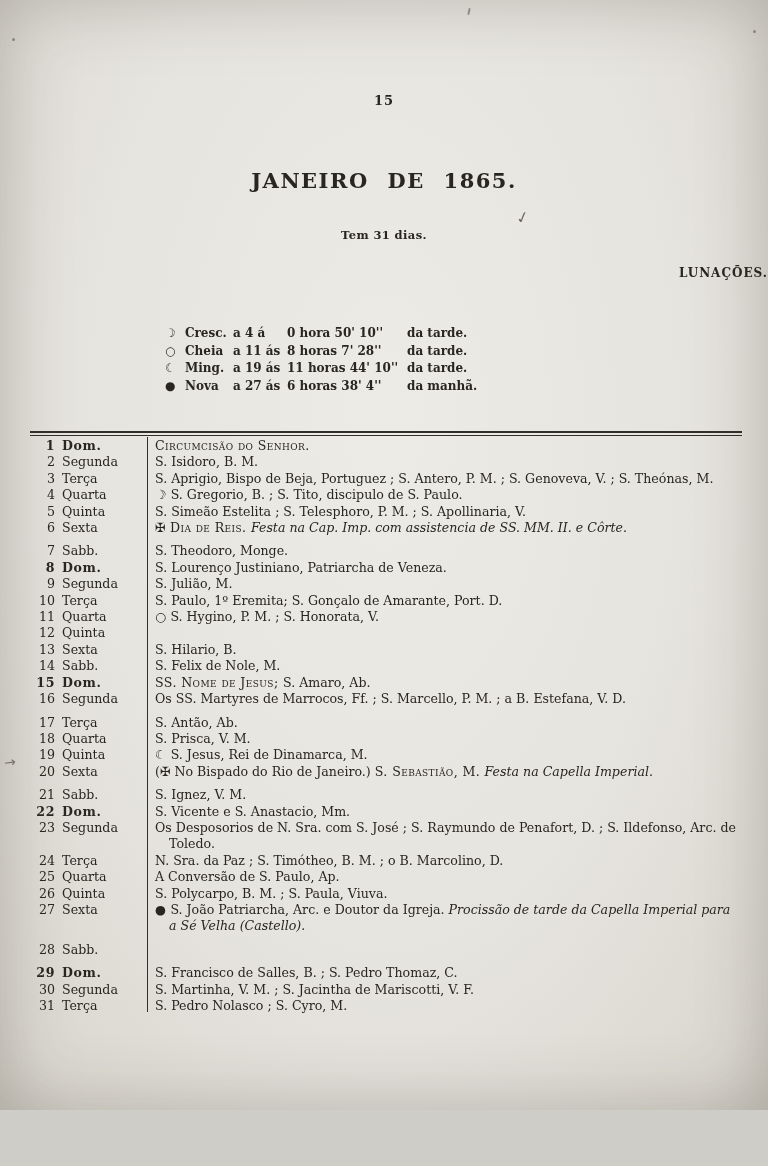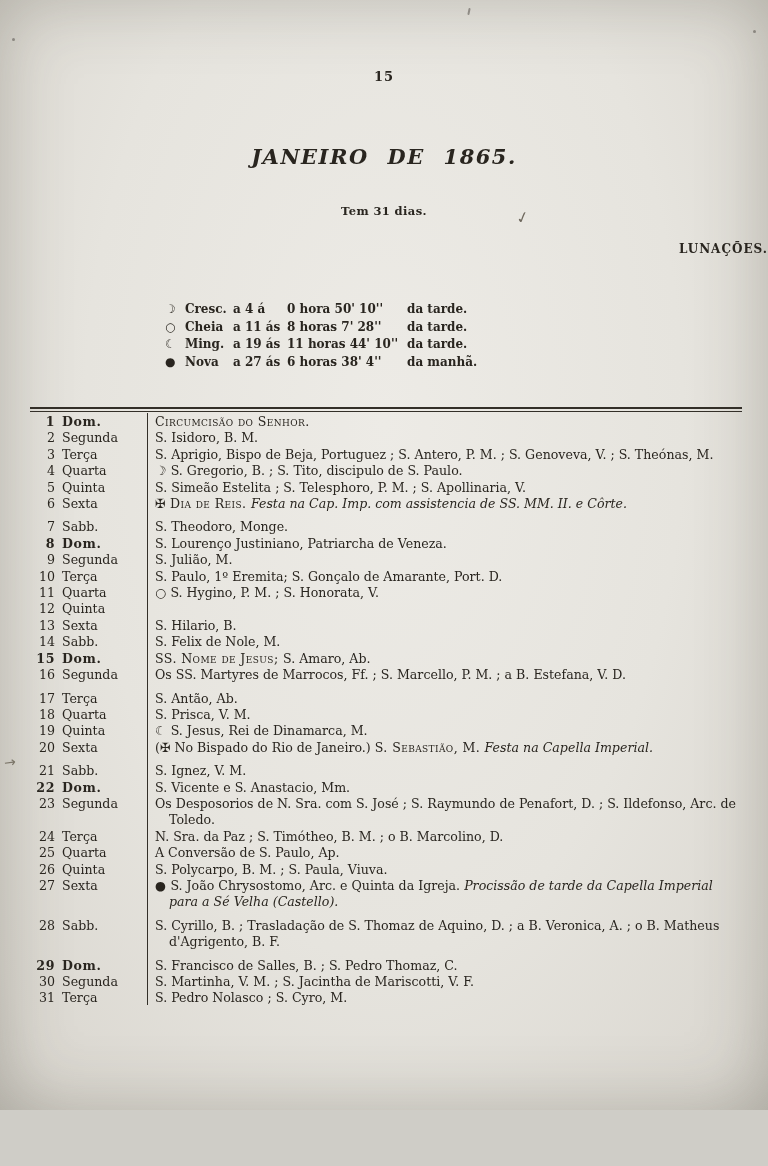--- a/index.html
+++ b/index.html
@@ -6,24 +6,24 @@
   html,body { background:#cfcdc7; }
   .page {
     position:relative;
     width:768px; height:1110px;
     margin:0 auto;
     overflow:hidden;
     background: radial-gradient(ellipse at 50% 38%, #edebe6 0%, #e6e4de 55%, #dbd8d1 90%, #d2cfc8 100%);
     box-shadow: inset 0 0 70px rgba(70,64,52,0.28);
     color:#29251f;
     font-family:"DejaVu Serif","Liberation Serif",serif;
-    padding-top:70px;
+    padding-top:94px;
   }
   .page-number { text-align:center; font-weight:700; font-size:13px; line-height:14px; letter-spacing:1px; }
-  .title { margin-top:60px; text-align:center; font-size:21px; line-height:26px; font-weight:700; letter-spacing:1.5px; word-spacing:10px;font-style:italic; }
+  .title { margin-top:60px; text-align:center; font-size:21px; line-height:26px; font-weight:700; letter-spacing:1.5px; word-spacing:10px; }
   .subtitle { margin-top:34px; text-align:center; font-size:11.5px; line-height:14px; font-weight:700; letter-spacing:0.4px; }
   .lun-heading { margin-top:24px; text-align:right; font-size:12px; line-height:15px; font-weight:700; letter-spacing:1px; }
   .lunations { margin:44px 0 0 165px; font-size:12px; font-weight:700; }
   .lun-row { display:flex; line-height:17.5px; }
   .lun-sym { width:20px; font-family:"DejaVu Sans","Liberation Sans",sans-serif; }
   .lun-phase { width:48px; }
   .lun-when { width:54px; }
   .lun-time { width:120px; }
   .cal-section { position:relative; margin:36px 26px 0 30px; }
   .double-rule { border-top:2px solid #332f28; border-bottom:1px solid #332f28; height:5px; margin-bottom:2px; }
@@ -221,26 +221,25 @@
           <div class="col-entry"><span class="seg-normal">A Conversão de S. Paulo, Ap.</span></div>
         </div>
         <div class="cal-row">
           <span class="col-day">26</span>
           <span class="col-weekday">Quinta</span>
           <div class="col-entry"><span class="seg-normal">S. Polycarpo, B. M. ; S. Paula, Viuva.</span></div>
         </div>
         <div class="cal-row">
           <span class="col-day">27</span>
           <span class="col-weekday">Sexta</span>
-          <div class="col-entry"><span class="seg-symbol">● </span><span class="seg-normal">S. João Chrysostomo, Arc. e Quinta da Igreja. </span><span class="seg-italic">Procissão de tarde da Capella Imperial para a Sé Velha (Castello).</span></div>
+          <div class="col-entry"><span class="seg-symbol">● </span><span class="seg-normal">S. João Patriarcha, Arc. e Doutor da Igreja. </span><span class="seg-italic">Procissão de tarde da Capella Imperial para a Sé Velha (Castello).</span></div>
         </div>
         <div class="cal-row gap">
           <span class="col-day">28</span>
           <span class="col-weekday">Sabb.</span>
-          <div class="col-entry"><span class="seg-normal">S. Cyrillo, B. ; Trasladação de S. Thomaz de Aquino, D. ; a B. Veronica, A. ; o B. Matheus d'Agrigento, B. F.</span></div>
         </div>
         <div class="cal-row sunday gap">
           <span class="col-day">29</span>
           <span class="col-weekday">Dom.</span>
           <div class="col-entry"><span class="seg-normal">S. Francisco de Salles, B. ; S. Pedro Thomaz, C.</span></div>
         </div>
         <div class="cal-row">
           <span class="col-day">30</span>
           <span class="col-weekday">Segunda</span>
           <div class="col-entry"><span class="seg-normal">S. Martinha, V. M. ; S. Jacintha de Mariscotti, V. F.</span></div>

